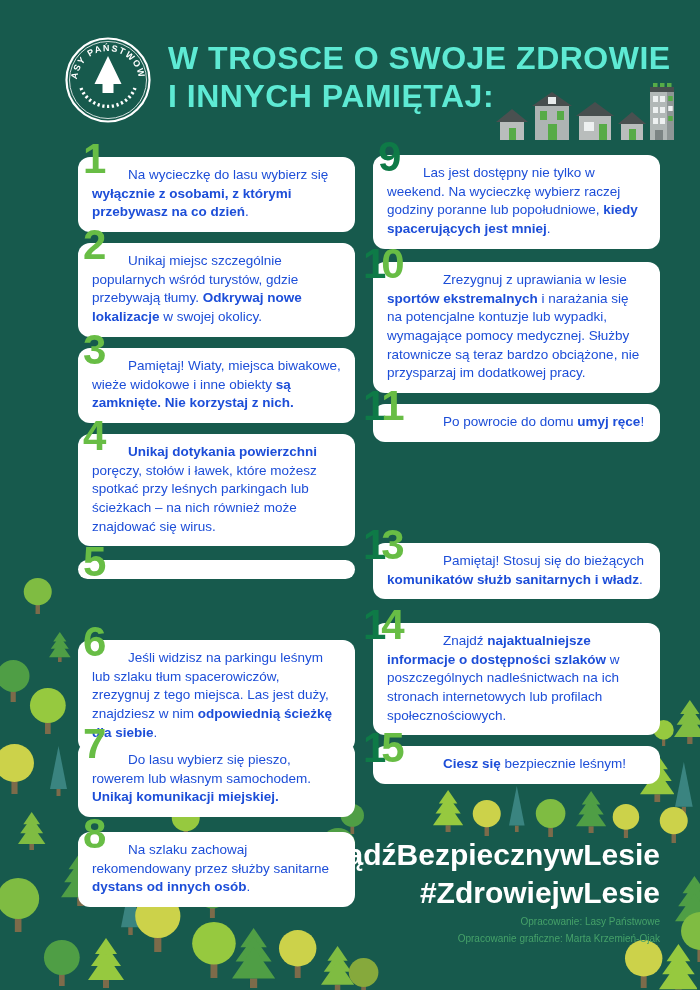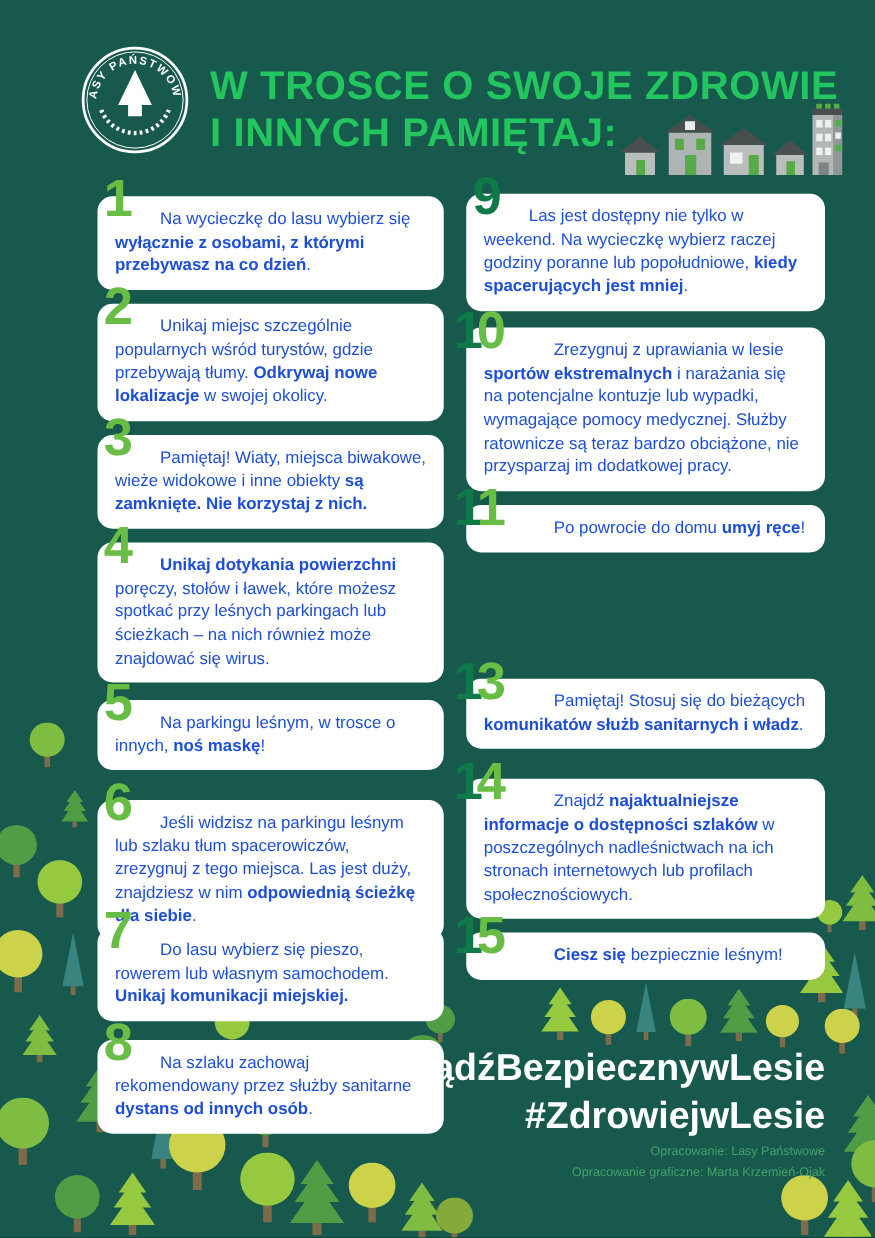--- a/index.html
+++ b/index.html
@@ -5,22 +5,22 @@
   html,body{margin:0;padding:0;background:#0f3d33;}
   .poster{
     position:relative;width:700px;height:990px;overflow:hidden;
     background:#175a4d;
     font-family:"Liberation Sans",sans-serif;
     margin:0 auto;
   }
   #forest{position:absolute;inset:0;z-index:0;}
   .logo{position:absolute;left:64px;top:36px;z-index:2;}
   .title{
-    position:absolute;left:168px;top:50px;z-index:2;margin:0;
-    color:#22c55e;font-size:32px;font-weight:bold;line-height:1.18;letter-spacing:.5px;
+    position:absolute;left:168px;top:40px;z-index:2;margin:0;
+    color:#5eead4;font-size:32px;font-weight:bold;line-height:1.18;letter-spacing:.5px;
   }
   .houses{position:absolute;left:496px;top:82px;z-index:1;}
   .col{position:absolute;top:0;height:990px;z-index:2;}
   .col-left{left:78px;width:277px;}
   .col-right{left:373px;width:287px;}
   .tip{
     position:absolute;left:0;width:100%;box-sizing:border-box;
     background:#ffffff;border-radius:12px;padding:9px 14px 10px;
   }
   .tip-text{margin:0;font-size:13.5px;line-height:1.38;color:#1d4ed8;}
@@ -299,21 +299,20 @@
       <div class="tip" style="top: 348px;">
         <div class="tip-num"><span class="d-lime">3</span></div>
         <p class="tip-text ind1"><span>Pamiętaj! Wiaty, miejsca biwakowe, wieże widokowe i inne obiekty </span><b>są zamknięte. Nie korzystaj z nich.</b></p>
       </div>
       <div class="tip" style="top: 434px;">
         <div class="tip-num"><span class="d-lime">4</span></div>
         <p class="tip-text ind1"><b>Unikaj dotykania powierzchni</b><span> poręczy, stołów i ławek, które możesz spotkać przy leśnych parkingach lub ścieżkach – na nich również może znajdować się wirus.</span></p>
       </div>
       <div class="tip" style="top: 560px;">
         <div class="tip-num"><span class="d-lime">5</span></div>
-        <p class="tip-text ind1"><span>Na parkingu leśnym, w trosce o innych, </span><b>noś maskę</b><span>!</span></p>
       </div>
       <div class="tip" style="top: 640px;">
         <div class="tip-num"><span class="d-lime">6</span></div>
         <p class="tip-text ind1"><span>Jeśli widzisz na parkingu leśnym lub szlaku tłum spacerowiczów, zrezygnuj z tego miejsca. Las jest duży, znajdziesz w nim </span><b>odpowiednią ścieżkę dla siebie</b><span>.</span></p>
       </div>
       <div class="tip" style="top: 742px;">
         <div class="tip-num"><span class="d-lime">7</span></div>
         <p class="tip-text ind1"><span>Do lasu wybierz się pieszo, rowerem lub własnym samochodem. </span><b>Unikaj komunikacji miejskiej.</b></p>
       </div>
       <div class="tip" style="top: 832px;">

